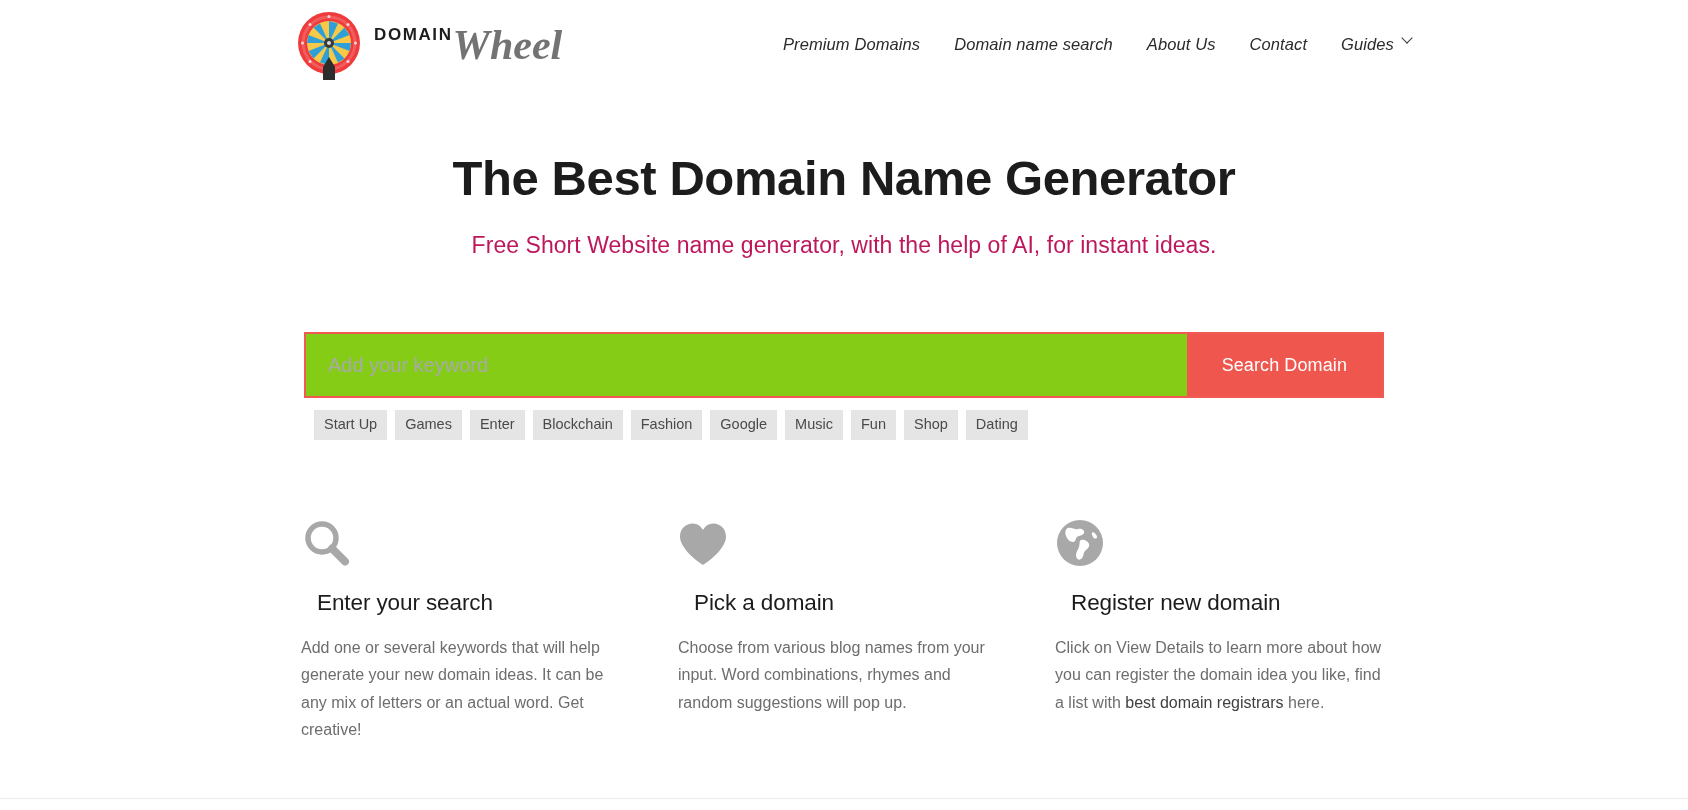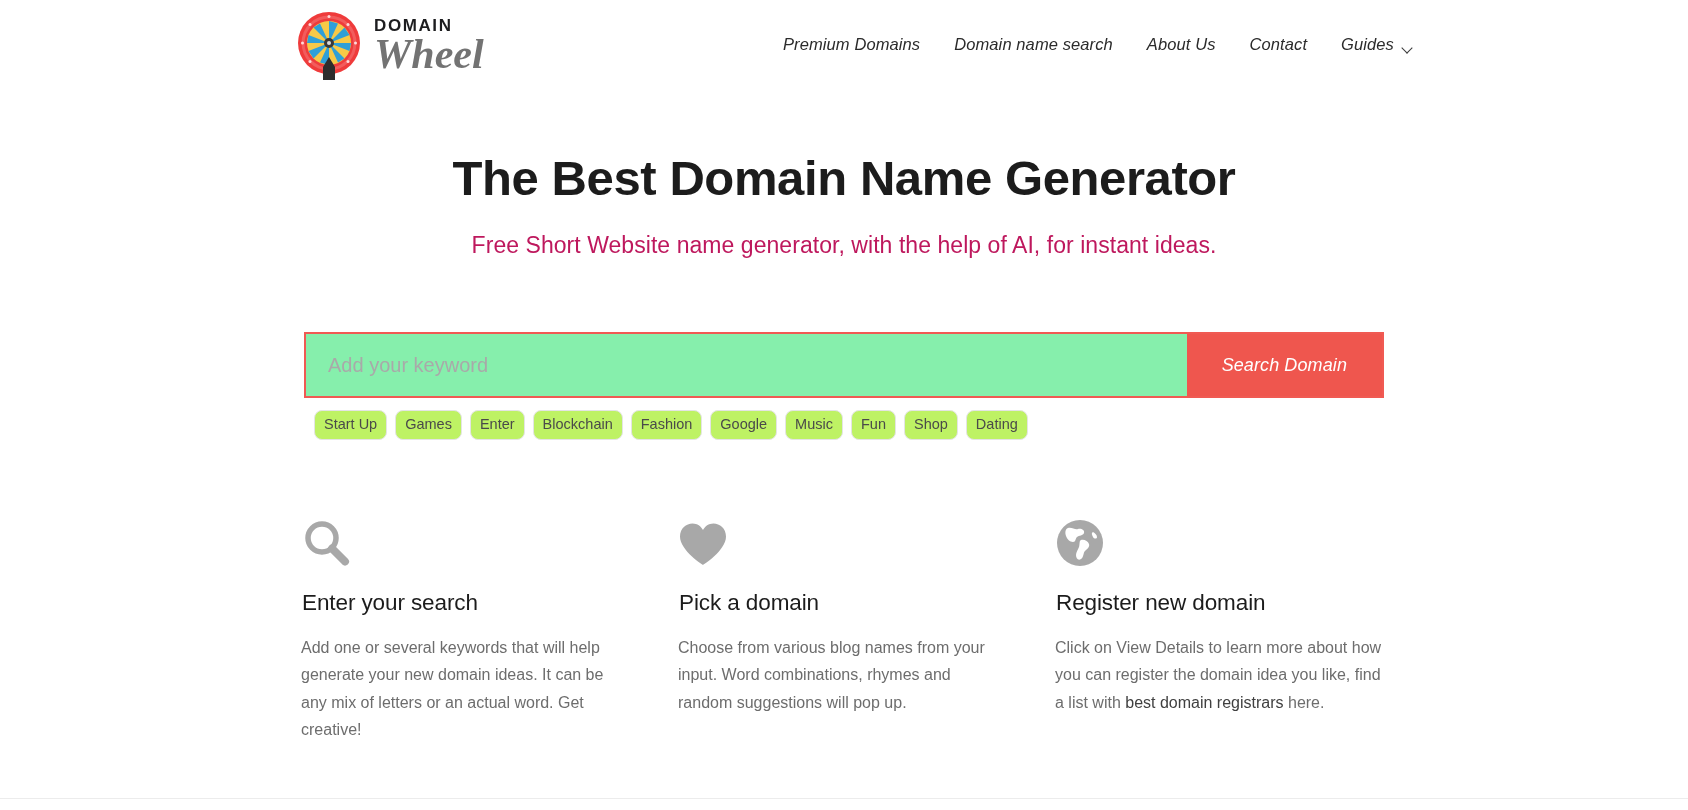--- a/index.html
+++ b/index.html
@@ -43,21 +43,21 @@
 
   .wheel-logo {
     width: 70px;
     height: 70px;
     flex: 0 0 70px;
     position: relative;
   }
 
   .brand-words {
     display: flex;
-    flex-direction: column;
+    flex-direction: row;
     justify-content: center;
     line-height: 1;
     padding-top: 2px;
   }
 
   .brand-domain {
     font-family: "Liberation Sans", sans-serif;
     font-weight: bold;
     font-size: 17px;
     letter-spacing: 1.6px;
@@ -90,21 +90,21 @@
     color: #2b2b2b;
     text-decoration: none;
     padding: 4px 17px;
     white-space: nowrap;
     cursor: pointer;
     letter-spacing: 0.1px;
   }
 
   .nav-item-dropdown {
     display: inline-flex;
-    align-items: flex-end;
+    align-items: flex-start;
     gap: 9px;
   }
   .caret {
     display: inline-block;
     width: 9px;
     height: 9px;
     position: relative;
     top: -2px;
   }
   .caret::before {
@@ -144,21 +144,21 @@
   .search-wrap {
     width: 1080px;
     margin: 73px auto 0 auto;
   }
 
   .search-bar {
     display: flex;
     align-items: stretch;
     height: 66px;
     border: 2px solid #f05a53;
-    background: #86efac;
+    background: #84cc16;
   }
 
   .search-input {
     flex: 1 1 auto;
     border: none;
     outline: none;
     padding: 0 22px;
     font-size: 20px;
     font-family: "Liberation Sans", sans-serif;
     color: #333;
@@ -173,36 +173,35 @@
     flex: 0 0 auto;
     border: none;
     background: #ef564e;
     color: #ffffff;
     font-size: 18px;
     font-family: "Liberation Sans", sans-serif;
     padding: 0 35px;
     cursor: pointer;
     letter-spacing: 0.1px;
     white-space: nowrap;
-    font-style: italic;
   }
 
   .chips {
     display: flex;
     flex-wrap: wrap;
     gap: 8px;
     margin-top: 12px;
     justify-content: flex-start;
     padding-left: 10px;
   }
 
   .chip {
     border: 1px solid #e4e4e4;
-    border-radius: 8px;
-    background: #bef264;
+    border-radius: 0;
+    background: #e5e5e5;
     color: #4a4a4a;
     font-size: 14.5px;
     font-family: "Liberation Sans", sans-serif;
     padding: 3px 9px 4px 9px;
     cursor: pointer;
     white-space: nowrap;
     line-height: 1.4;
   }
 
   
@@ -222,21 +221,21 @@
 
   .feature-icon {
     height: 58px;
     display: flex;
     align-items: flex-end;
     margin-bottom: 22px;
   }
   .feature-icon svg { display: block; }
 
   .feature-title {
-    margin: 0 0 18px 1px;
+    margin: 0 0 18px 16px;
     font-size: 22.5px;
     font-weight: normal;
     color: #1c1c1c;
     letter-spacing: -0.1px;
   }
 
   .feature-text {
     margin: 0;
     font-size: 16px;
     line-height: 1.72;

